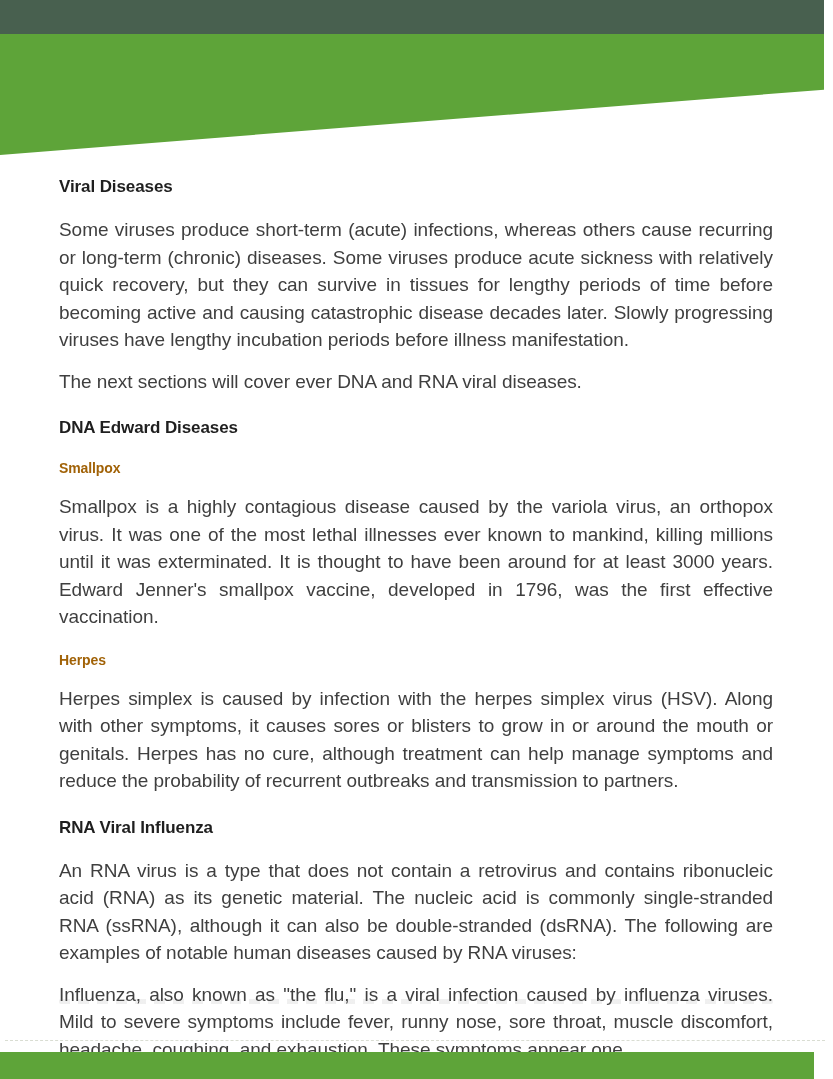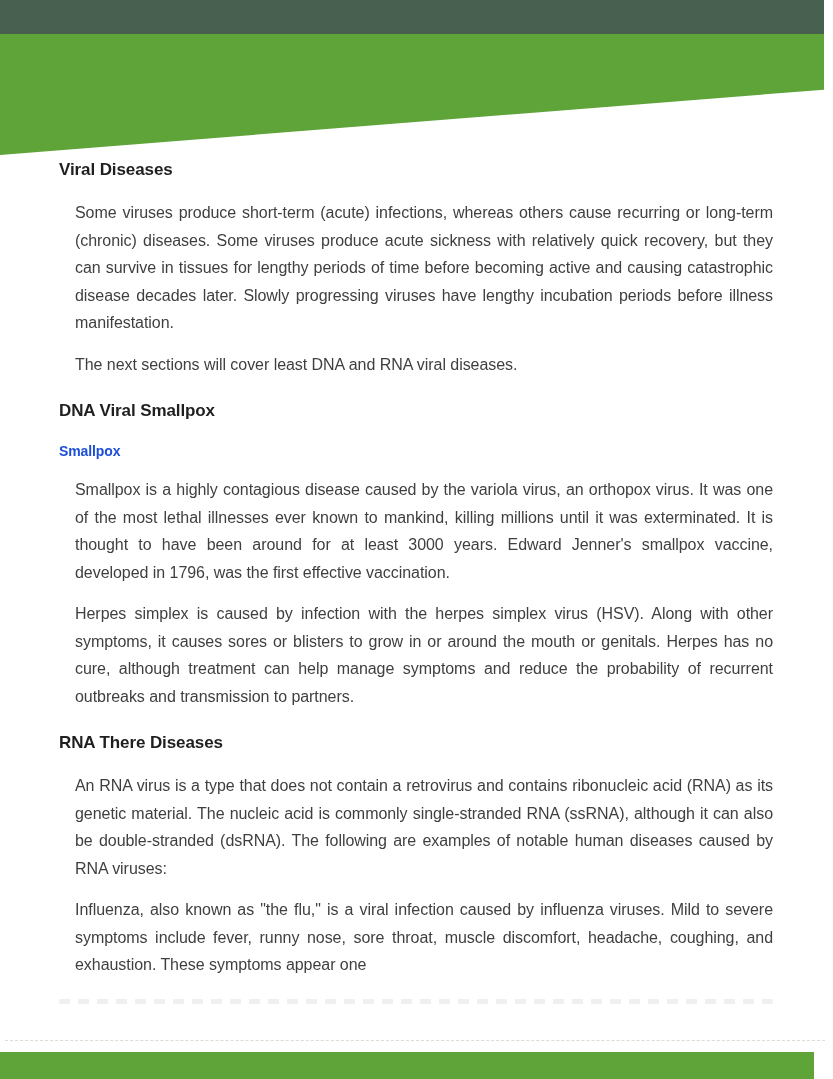--- a/index.html
+++ b/index.html
@@ -49,69 +49,70 @@
     width: 714px; height: 5px;
     background: repeating-linear-gradient(90deg,
       rgba(110,110,110,0.30) 0px, rgba(110,110,110,0.30) 11px,
       rgba(110,110,110,0.0) 11px, rgba(110,110,110,0.0) 19px);
     opacity: 0.35;
     border-radius: 2px;
   }
   
   .content {
     position: absolute;
-    top: 155px; left: 59px;
+    top: 172px; left: 59px;
     width: 714px;
     color: #3f3f3f;
   }
   .content .h1 {
     font-size: 17px;
     line-height: 22px;
     font-weight: bold;
     color: #1f1f1f;
     letter-spacing: -0.1px;
     margin: 22px 0 18px 0;
   }
   .content .h1.first {
     margin-top: 4px;
   }
   .content .h2 {
     font-size: 14px;
     line-height: 18px;
     font-weight: bold;
-    color: #1d4ed8;
+    color: #a16207;
     letter-spacing: -0.1px;
     margin: 20px 0 16px 0;
   }
   .content .p {
-    font-size: 16px;
+    font-size: 19px;
     line-height: 27.5px;
     letter-spacing: -0.05px;
     text-align: justify;
     text-justify: inter-word;
-    margin: 0 0 14px 16px;
+    margin: 0 0 14px 0;
   }
 </style>
 </head>
 <body>
 
 <div class="page">
 
   <div class="topbar"></div>
   <div class="banner"></div>
 
   <div class="content">
     <div class="h1 first">Viral Diseases</div>
     <div class="p">Some viruses produce short-term (acute) infections, whereas others cause recurring or long-term (chronic) diseases. Some viruses produce acute sickness with relatively quick recovery, but they can survive in tissues for lengthy periods of time before becoming active and causing catastrophic disease decades later. Slowly progressing viruses have lengthy incubation periods before illness manifestation.</div>
-    <div class="p">The next sections will cover least DNA and RNA viral diseases.</div>
-    <div class="h1">DNA Viral Smallpox</div>
+    <div class="p">The next sections will cover ever DNA and RNA viral diseases.</div>
+    <div class="h1">DNA Edward Diseases</div>
     <div class="h2">Smallpox</div>
     <div class="p">Smallpox is a highly contagious disease caused by the variola virus, an orthopox virus. It was one of the most lethal illnesses ever known to mankind, killing millions until it was exterminated. It is thought to have been around for at least 3000 years. Edward Jenner's smallpox vaccine, developed in 1796, was the first effective vaccination.</div>
+    <div class="h2">Herpes</div>
     <div class="p">Herpes simplex is caused by infection with the herpes simplex virus (HSV). Along with other symptoms, it causes sores or blisters to grow in or around the mouth or genitals. Herpes has no cure, although treatment can help manage symptoms and reduce the probability of recurrent outbreaks and transmission to partners.</div>
-    <div class="h1">RNA There Diseases</div>
+    <div class="h1">RNA Viral Influenza</div>
     <div class="p">An RNA virus is a type that does not contain a retrovirus and contains ribonucleic acid (RNA) as its genetic material. The nucleic acid is commonly single-stranded RNA (ssRNA), although it can also be double-stranded (dsRNA). The following are examples of notable human diseases caused by RNA viruses:</div>
     <div class="p">Influenza, also known as "the flu," is a viral infection caused by influenza viruses. Mild to severe symptoms include fever, runny nose, sore throat, muscle discomfort, headache, coughing, and exhaustion. These symptoms appear one</div>
   </div>
 
   <div class="text-remnant"></div>
 
   <div class="footer-dashes"></div>
   <div class="footer-bar"></div>
 
 </div>

